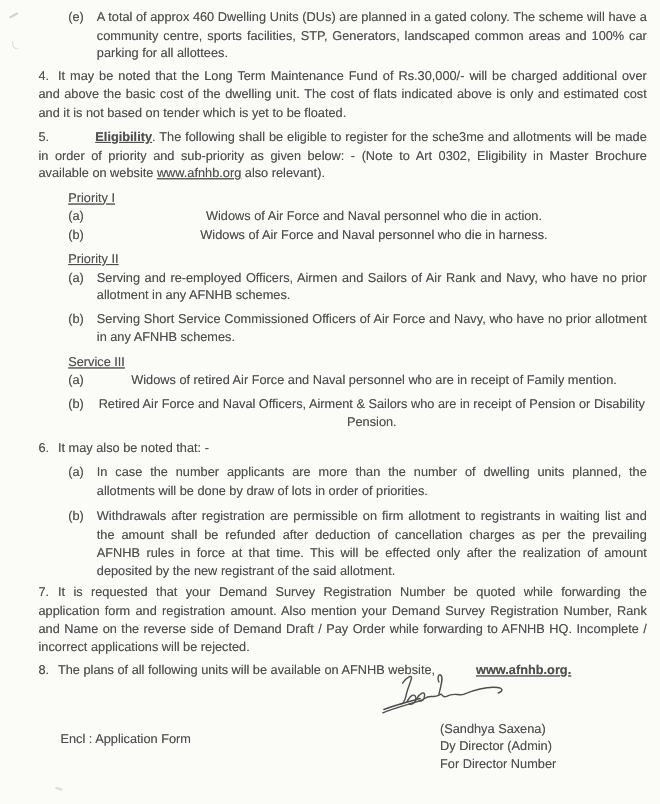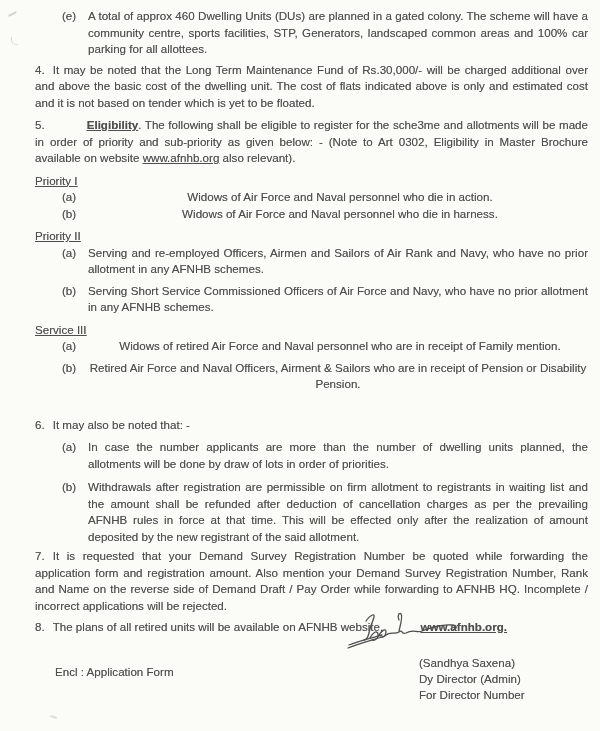--- a/index.html
+++ b/index.html
@@ -12,25 +12,25 @@
     padding:8px 12px 0 35px;
     text-shadow:0 0 0.5px rgba(78,78,78,.55);
   }
   .para{margin:0;text-align:justify;}
   .num{margin-right:8px;}
   .row{display:flex;margin-left:27px;}
   .lbl{flex:0 0 26px;}
   .lbl.w{flex-basis:30px;}
   .txt{flex:1;text-align:justify;}
   .txt.left{text-align:center;}
-  .ptitle{text-decoration:underline;}
+  .ptitle{margin-left:27px;text-decoration:underline;}
   .u{text-decoration:underline;}
   .b{font-weight:bold;margin-left:34px;}
   .sig-svg{position:absolute;left:346px;top:609px;}
-  .sig-block{position:absolute;left:400px;top:655px;line-height:15.8px;margin-left:19px;}
+  .sig-block{position:absolute;left:400px;top:655px;line-height:15.8px;}
   .encl{position:absolute;left:35px;top:664px;padding-left:20px;}
   .artifact{position:absolute;background:rgba(120,120,120,.30);border-radius:2px;}
   .a1{left:8px;top:13px;width:9px;height:2px;transform:rotate(-28deg);}
   .a2{left:11px;top:37px;width:6px;height:7px;background:none;border-left:1.5px solid rgba(120,120,120,.28);border-bottom:1.5px solid rgba(120,120,120,.22);border-radius:0 0 0 5px;}
   .a3{left:50px;top:716px;width:7px;height:2px;transform:rotate(18deg);background:rgba(130,130,130,.25);}
 </style>
 </head>
 <body>
 
 <div class="page">
@@ -77,34 +77,34 @@
     <div class="row">
       <span class="lbl w">(a)</span>
       <span class="txt left">Widows of retired Air Force and Naval personnel who are in receipt of Family mention.</span>
     </div>
     <div class="row" style="margin-top:5px;">
       <span class="lbl">(b)</span>
       <span class="txt left">Retired Air Force and Naval Officers, Airment &amp; Sailors who are in receipt of Pension or Disability Pension.</span>
     </div>
   </div>
 
-  <p class="para" style="margin-top:24px;"><span class="num">6.</span><span>It may also be noted that: -</span></p>
+  <p class="para" style="margin-top:7px;"><span class="num">6.</span><span>It may also be noted that: -</span></p>
 
   <div class="row" style="margin-top:6px;">
     <span class="lbl">(a)</span>
     <span class="txt">In case the number applicants are more than the number of dwelling units planned, the allotments will be done by draw of lots in order of priorities.</span>
   </div>
   <div class="row" style="margin-top:7px;">
     <span class="lbl">(b)</span>
     <span class="txt">Withdrawals after registration are permissible on firm allotment to registrants in waiting list and the amount shall be refunded after deduction of cancellation charges as per the prevailing AFNHB rules in force at that time.  This will be effected only after the realization of amount deposited by the new registrant of the said allotment.</span>
   </div>
 
   <p class="para" style="margin-top:3px;"><span class="num">7.</span><span>It is requested that your Demand Survey Registration Number be quoted while forwarding the application form and registration amount.  Also mention your Demand Survey Registration Number, Rank and Name on the reverse side of Demand Draft / Pay Order while forwarding to AFNHB HQ.  Incomplete / incorrect applications will be rejected.</span></p>
 
-  <p class="para" style="margin-top:5px;text-align:left;"><span class="num">8.</span><span>The plans of all retired units will be available on AFNHB website,</span> <span class="b u">www.afnhb.org.</span></p>
+  <p class="para" style="margin-top:5px;text-align:left;"><span class="num">8.</span><span>The plans of all following units will be available on AFNHB website,</span> <span class="b u">www.afnhb.org.</span></p>
 
   <svg class="sig-svg" width="115" height="42" viewBox="0 0 115 42">
     <g fill="none" stroke="#4e4e4e" stroke-width="1.3" stroke-linecap="round">
       <path d="M3 36 C 13 32, 25 29, 36 26 M2 39 C 14 34, 27 31, 39 27"></path>
       <path d="M20 12 C 24 6, 29 4, 28 8 C 27 12, 24 18, 23 24 C 22 28, 20 31, 18 31"></path>
       <path d="M24 29 C 27 23, 31 21, 32 25 C 33 29, 29 32, 26 31"></path>
       <path d="M33 26 C 36 21, 40 19, 40 23 C 40 27, 37 29, 35 28"></path>
       <path d="M53 22 C 55 14, 57 7, 55 5 C 53 3, 51 7, 53 11"></path>
       <path d="M40 26 C 45 22, 48 26, 53 23 C 57 20, 55 26, 60 24 C 67 20, 71 24, 76 22 C 86 18, 96 15, 106 16 C 111 16.5, 112 19, 107 21"></path>
     </g>

